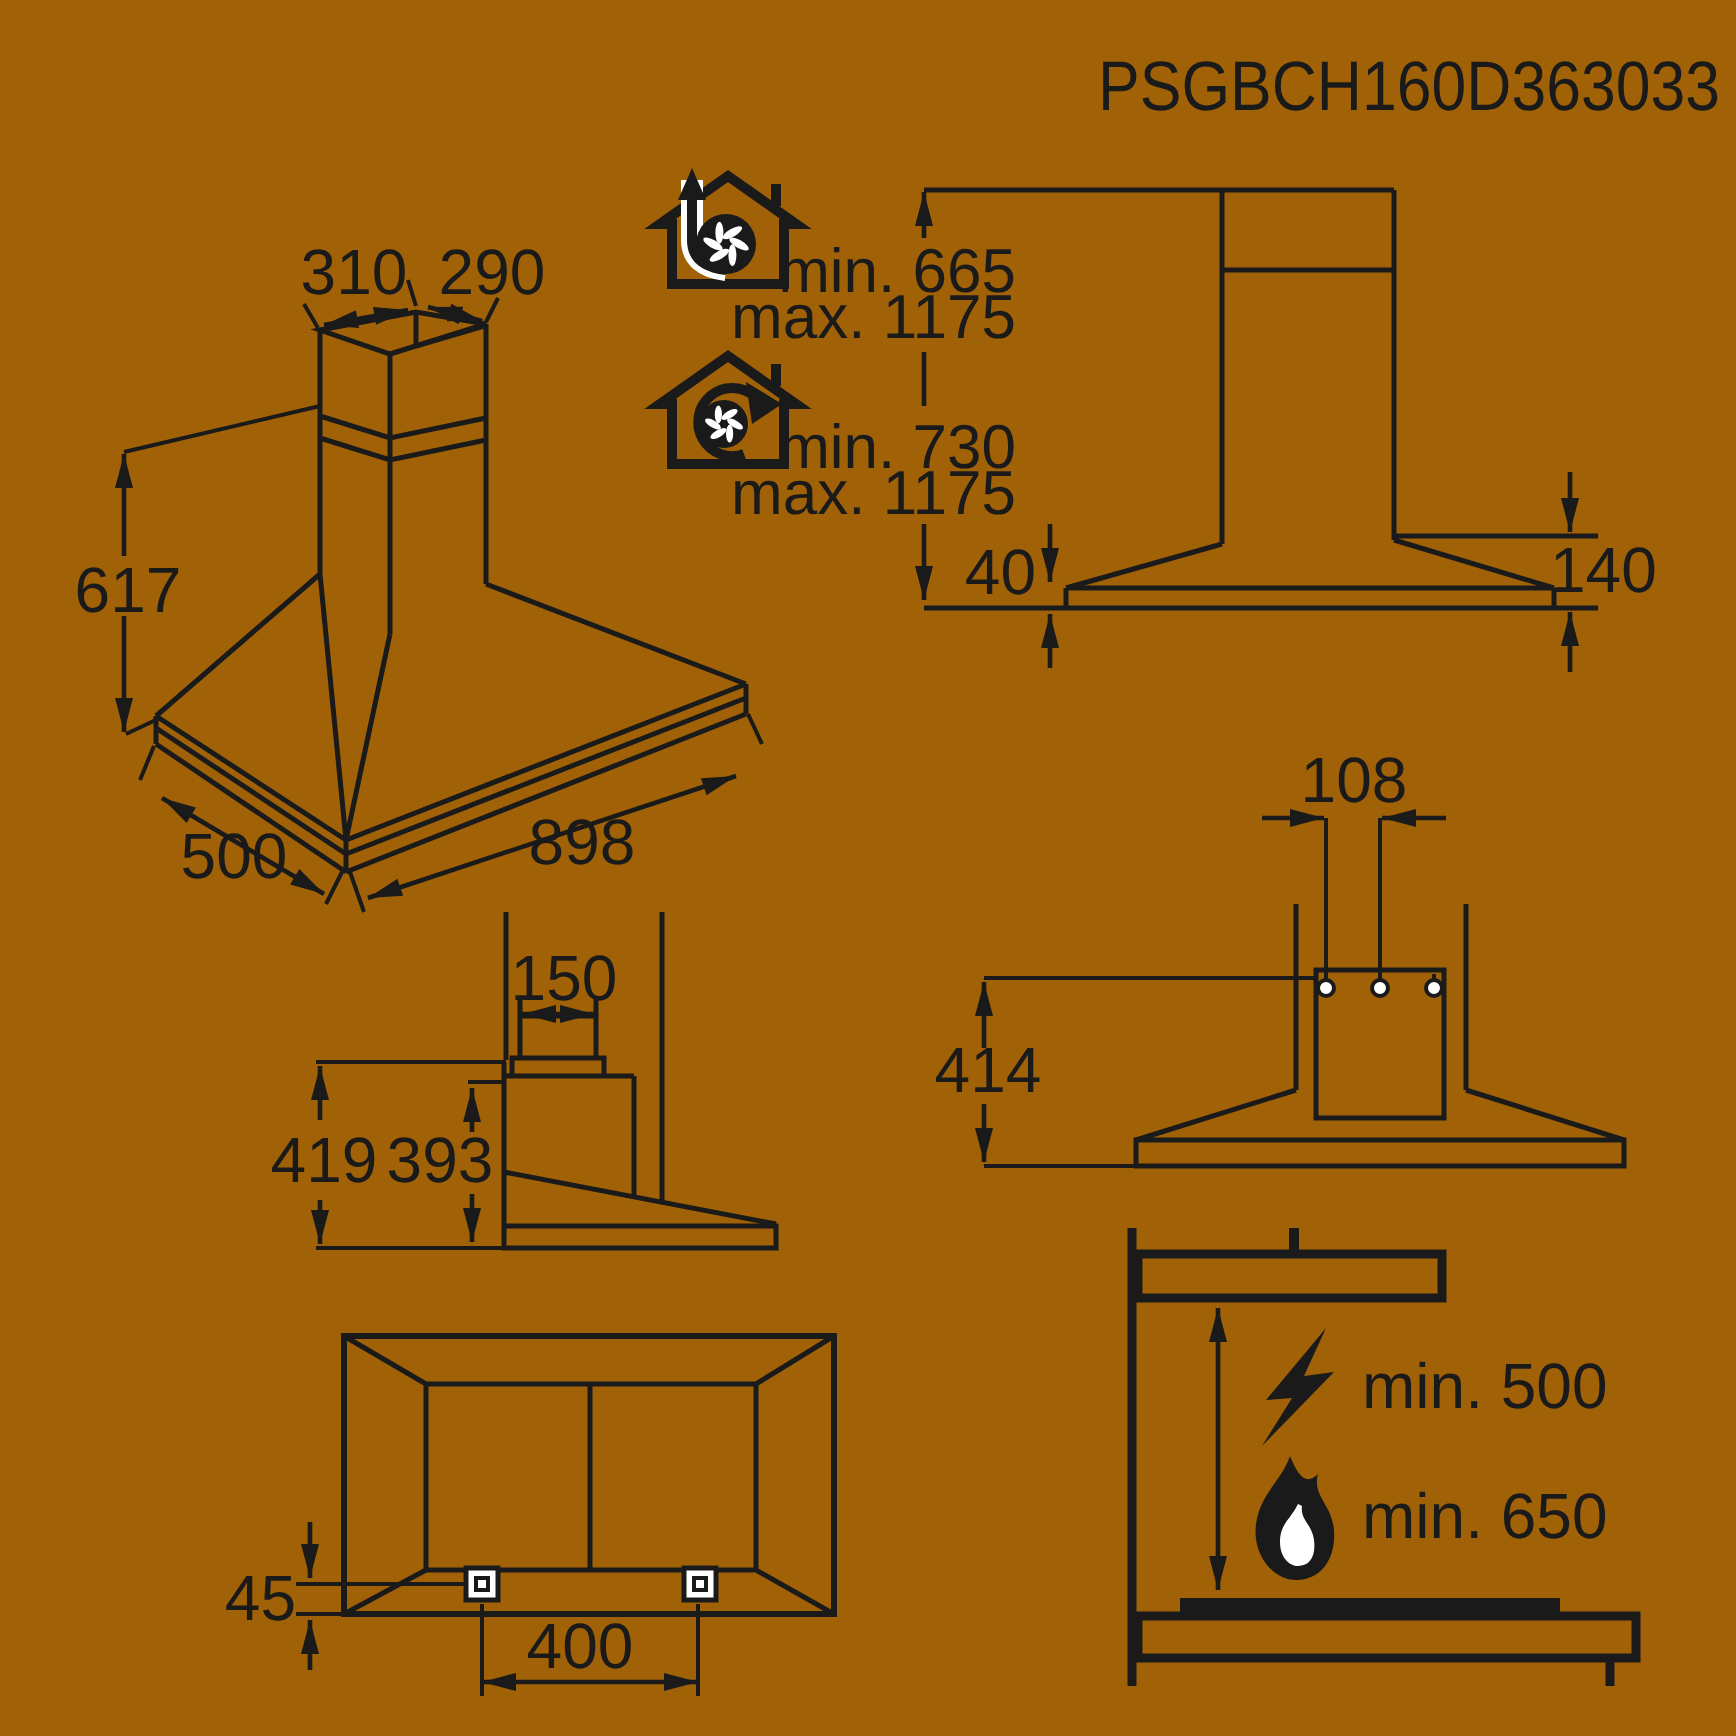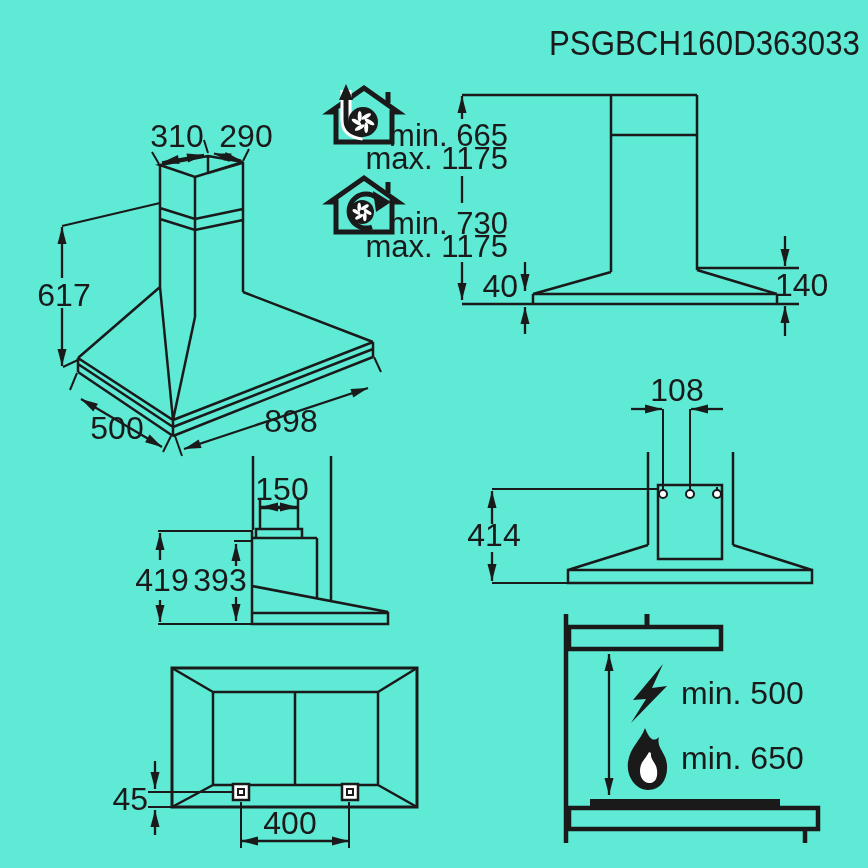--- a/index.html
+++ b/index.html
@@ -1,16 +1,16 @@
 <!DOCTYPE html>
 <html><head>
 <meta charset="utf-8">
 <style>
   html,body{margin:0;padding:0;background:#ffffff;}
-  .stage{position:relative;width:868px;height:868px;background:#5eead4;overflow:hidden;}
+  .stage{position:relative;width:868px;height:868px;background:#a16207;overflow:hidden;}
   svg{display:block;}
   .ln{stroke:#1a1a1a;stroke-width:2.5;fill:none;stroke-linecap:butt;stroke-linejoin:miter;}
   .ln2{stroke:#1a1a1a;stroke-width:2;fill:none;}
   .ln3{stroke:#1a1a1a;stroke-width:3;fill:none;}
   .ln45{stroke:#1a1a1a;stroke-width:4.5;fill:none;}
   .ln5{stroke:#1a1a1a;stroke-width:5;fill:none;}
   .dimline{stroke:#1a1a1a;stroke-width:2.3;fill:none;}
   text{font-family:"Liberation Sans","DejaVu Sans",sans-serif;font-size:32px;fill:#1a1a1a;}
   .t31{font-size:31px;}
   .title-text{font-size:35px;}

